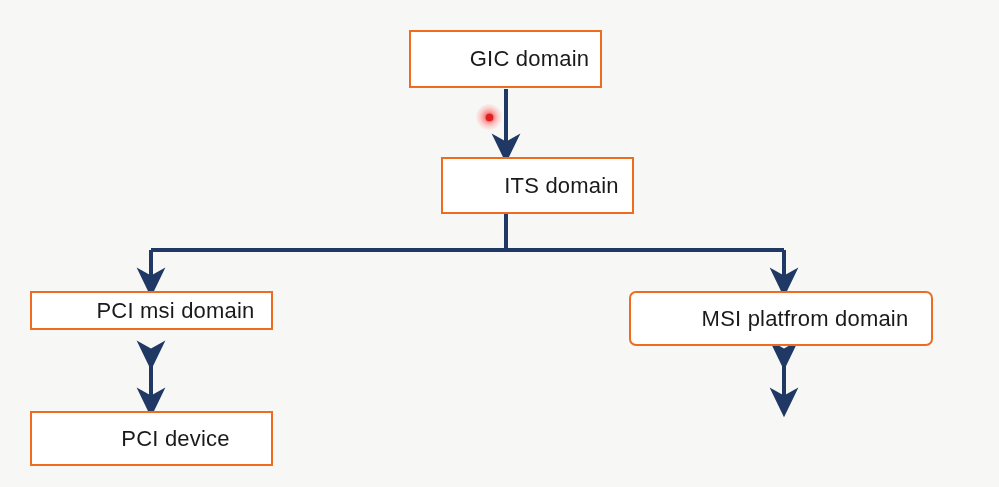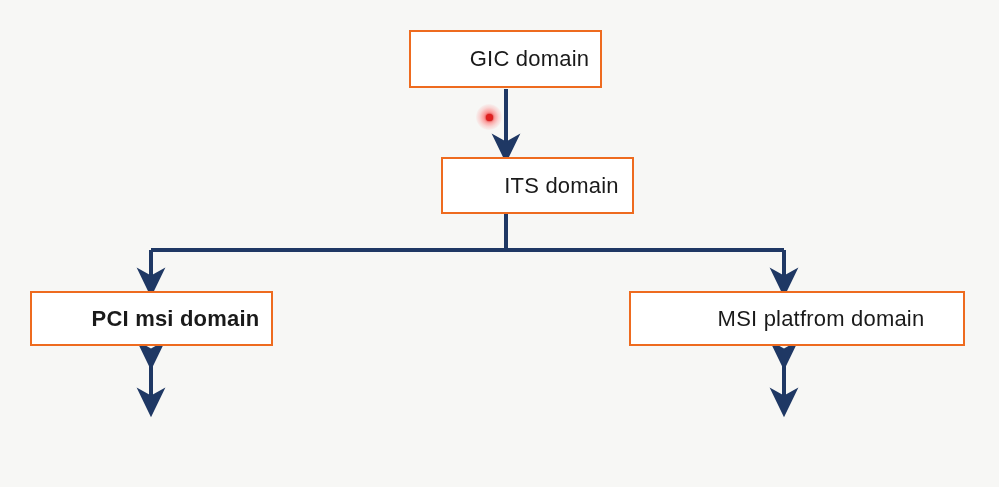--- a/index.html
+++ b/index.html
@@ -106,27 +106,30 @@
   </svg>
 
   <div class="node" style="left:409px; top:30px; width:193px; height:58px;">
     <span class="node-label">GIC domain</span>
   </div>
 
   <div class="node" style="left:409px; top:157px; width:193px; height:57px;margin-left:32px;">
     <span class="node-label">ITS domain</span>
   </div>
 
-  <div class="node" style="left:30px; top:291px; width:243px; height:55px;font-weight:bold;">
+  <div class="node" style="left:30px; top:291px; width:243px; height:39px;">
     <span class="node-label">PCI msi domain</span>
   </div>
 
-  <div class="node" style="left:629px; top:291px; width:336px; height:55px;">
+  <div class="node" style="left:629px; top:291px; width:304px; height:55px;border-radius:7px;">
     <span class="node-label">MSI platfrom domain</span>
   </div>
 
+  <div class="node" style="left:30px; top:411px; width:243px; height:55px;">
+    <span class="node-label">PCI device</span>
+  </div>
 
 
   <div class="cursor-dot" style="left:476px; top:104px;">
     <span class="cursor-core"></span>
   </div>
 
 </div>
 
 </body></html>

